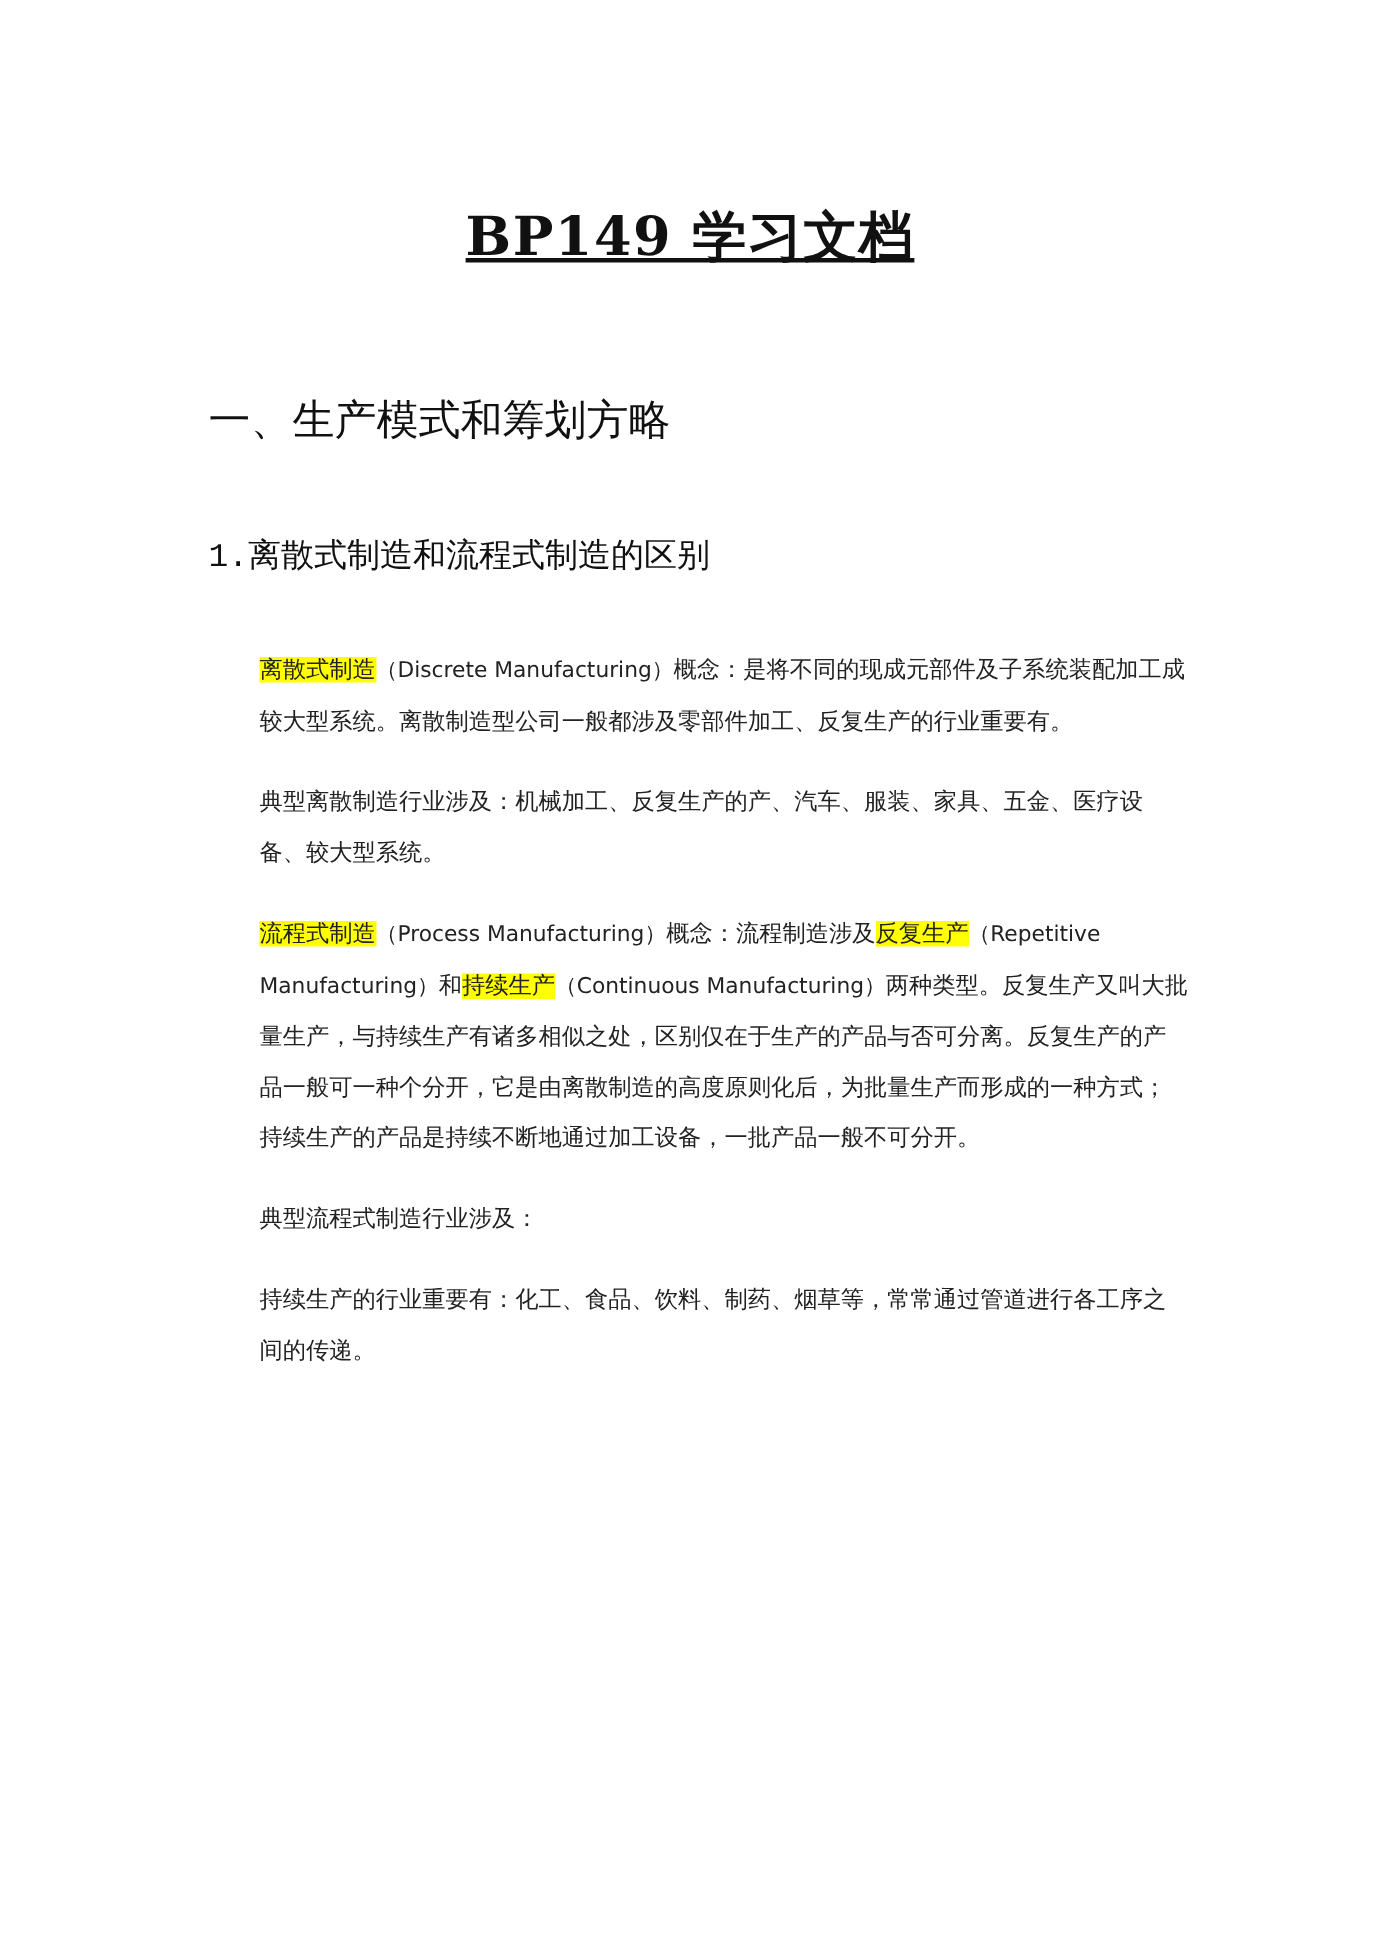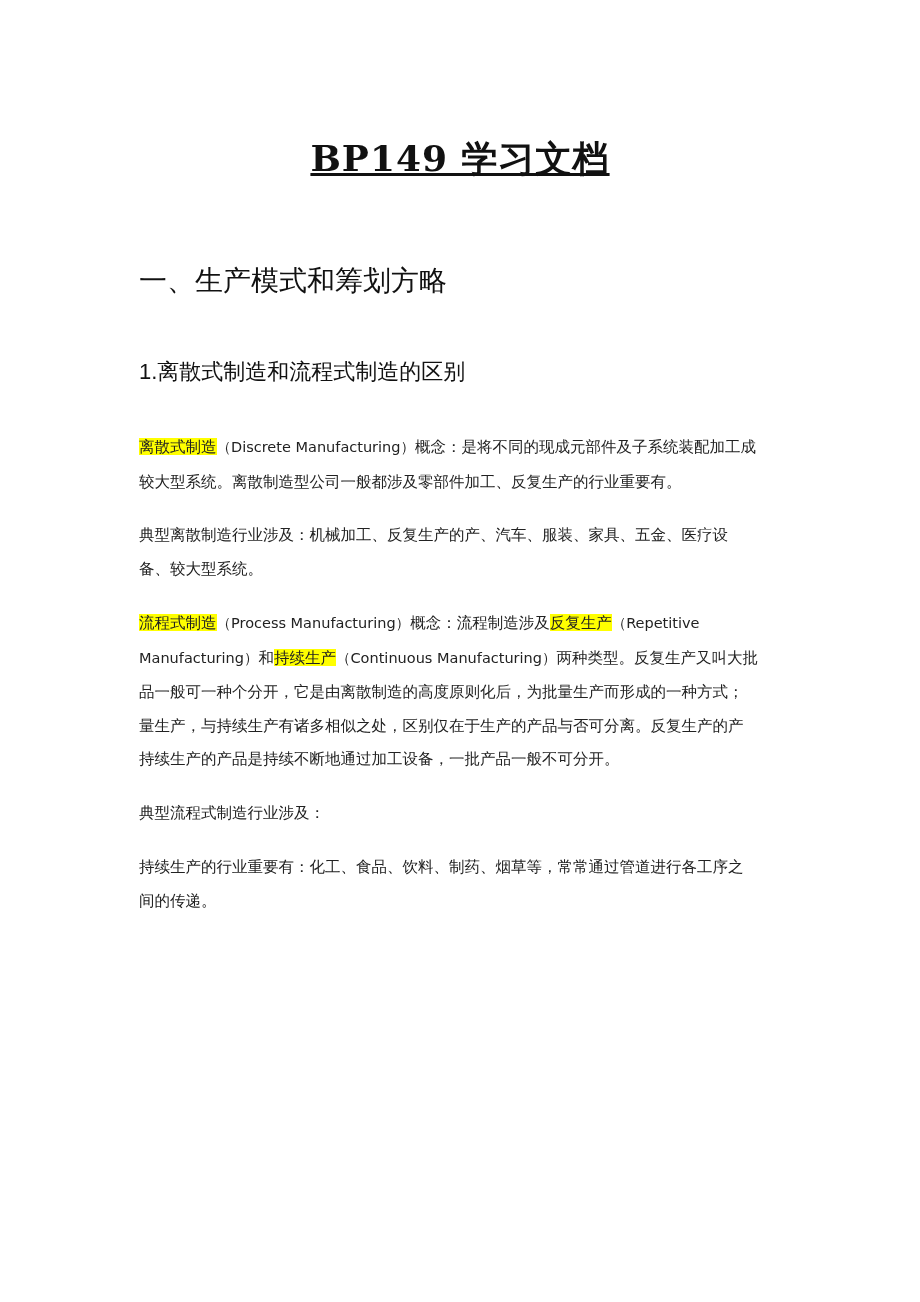--- a/index.html
+++ b/index.html
@@ -9,30 +9,30 @@
       position: absolute; left: 0; width: 920px; top: 130px; text-align: center;
       font-family: "DejaVu Serif", "Liberation Serif", serif; font-weight: bold;
       font-size: 36px; line-height: 56px; color: #111; letter-spacing: 1px; text-decoration: underline;
     }
     .h1 {
       position: absolute; left: 139px; top: 254px;
       font-family: "Liberation Serif", "DejaVu Serif", serif; font-size: 28px; line-height: 54px; color: #111;
     }
     .h2 {
       position: absolute; left: 139px; top: 352px;
-      font-family: Liberation Sans, sans-serif; font-size: 22px; line-height: 40px; color: #111;
+      font-family: Liberation Mono, monospace; font-size: 22px; line-height: 40px; color: #111;
     }
     .para {
       position: absolute; left: 139px; width: 640px;
       font-family: "Liberation Serif", "DejaVu Serif", serif; font-size: 15.5px; line-height: 33.5px; color: #222;
       margin: 0;
     }
     .latin { font-family: "DejaVu Sans", "Liberation Sans", sans-serif; font-size: 14.5px; }
     .hl { background: #ffff00; }
-    .line { display: block; white-space: nowrap; }
+    .line { display: block; white-space: nowrap; margin-left: 34px; }
   </style>
 </head>
 <body>
 
 <div class="page">
 
   <div class="doc-title">BP149 学习文档</div>
 
   <div class="h1">一、生产模式和筹划方略</div>
 
@@ -44,22 +44,22 @@
   </div>
 
   <div class="para" style="top:518px;">
     <span class="line">典型离散制造行业涉及：机械加工、反复生产的产、汽车、服装、家具、五金、医疗设</span>
     <span class="line">备、较大型系统。</span>
   </div>
 
   <div class="para" style="top:606px;">
     <span class="line"><span class="hl">流程式制造</span><span class="latin">（Process Manufacturing）</span><span>概念：流程制造涉及</span><span class="hl">反复生产</span><span class="latin">（Repetitive</span></span>
     <span class="line"><span class="latin">Manufacturing）</span><span>和</span><span class="hl">持续生产</span><span class="latin">（Continuous Manufacturing）</span><span>两种类型。反复生产又叫大批</span></span>
+    <span class="line">量生产，与持续生产有诸多相似之处，区别仅在于生产的产品与否可分离。反复生产的产</span>
     <span class="line">品一般可一种个分开，它是由离散制造的高度原则化后，为批量生产而形成的一种方式；</span>
-    <span class="line">量生产，与持续生产有诸多相似之处，区别仅在于生产的产品与否可分离。反复生产的产</span>
     <span class="line">持续生产的产品是持续不断地通过加工设备，一批产品一般不可分开。</span>
   </div>
 
   <div class="para" style="top:796px;">
     <span class="line">典型流程式制造行业涉及：</span>
   </div>
 
   <div class="para" style="top:850px;">
     <span class="line">持续生产的行业重要有：化工、食品、饮料、制药、烟草等，常常通过管道进行各工序之</span>
     <span class="line">间的传递。</span>

